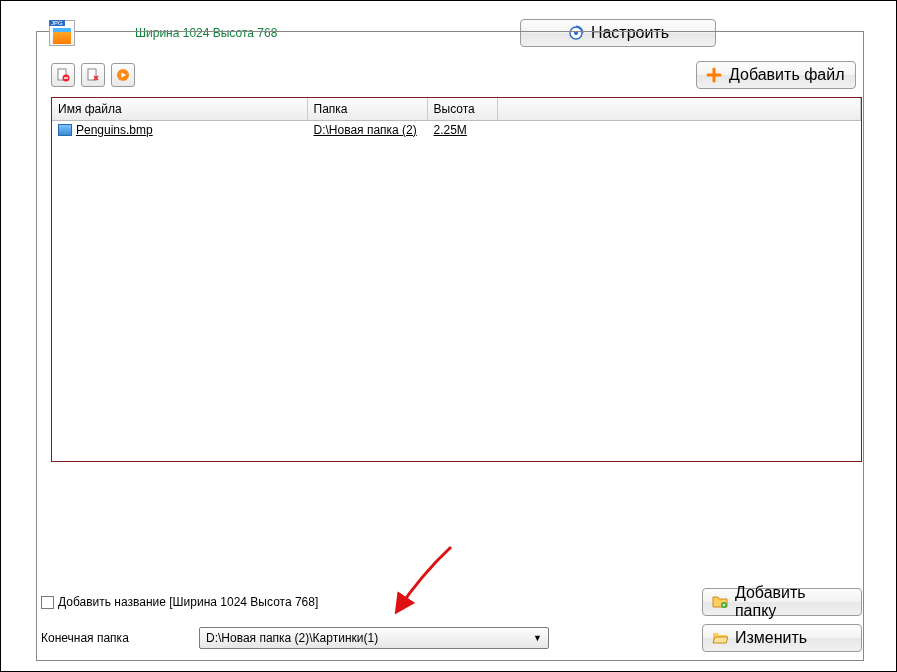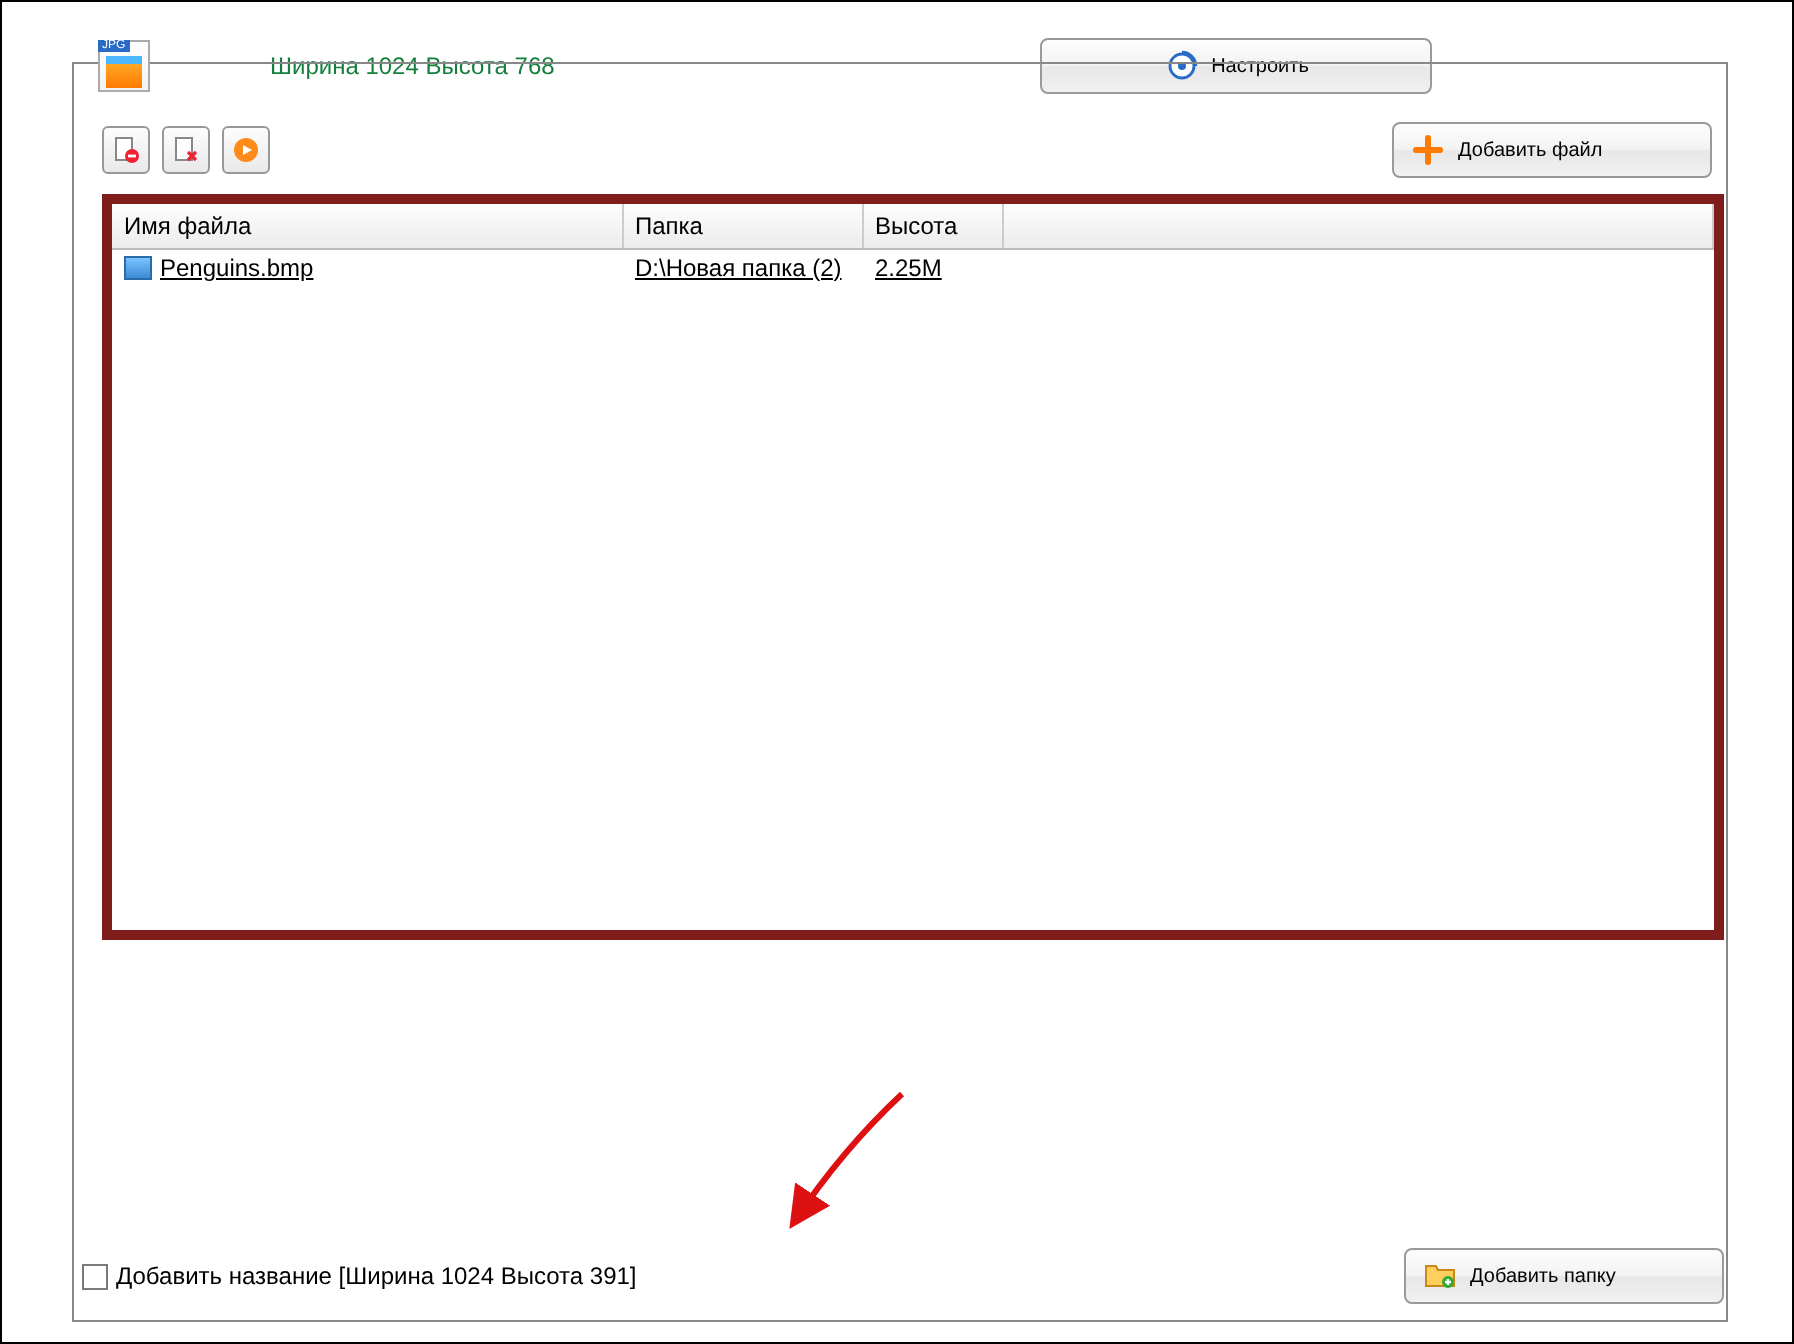--- a/index.html
+++ b/index.html
@@ -77,21 +77,21 @@
 }
 .dim-label { font-size:12px; color:#15803d; margin-left:48px; }
 .flex-spacer { flex:1; }
 .btn {
   height: 28px;
   border: 1px solid #9a9a9a;
   border-radius: 4px;
   background: linear-gradient(#fdfdfd 0%, #f3f3f3 48%, #e7e7e7 52%, #f1f1f1 100%);
   display:flex; align-items:center; justify-content:center;
   gap:6px; cursor:pointer;
-  font-size:10px; color:#000;
+  font-size:16px; color:#000;
   padding: 0 10px;
 }
 .btn.wide { width: 196px; }
 .btn.xwide { width: 160px; justify-content:flex-start; padding-left:8px; }
 .btn .icon-slot { width:18px; height:18px; display:flex; align-items:center; justify-content:center; }
 .ok-highlight {
   border: 3px solid #dd2222;
   border-radius: 10px;
   padding: 3px;
   display:inline-block;
@@ -106,21 +106,21 @@
 .icon-btn {
   width:24px; height:24px;
   border:1px solid #999; border-radius:3px;
   background: linear-gradient(#fdfdfd,#e9e9e9);
   display:flex; align-items:center; justify-content:center;
   cursor:pointer; margin-right:6px;
 }
 
 .file-table-wrap {
   margin: 0 24px 0 40px;
-  border: 5px solid #7f1d1d;
+  border: 1px solid #7f1d1d;
 }
 .file-table { width:100%; border-collapse:collapse; table-layout:fixed; }
 .file-table th {
   text-align:left; font-weight:normal;
   font-size:12px; color:#000;
   background: linear-gradient(#fdfdfd,#ececec);
   border-right:1px solid #ccc;
   border-bottom:1px solid #bbb;
   height:22px; padding:0 6px;
 }
@@ -261,29 +261,46 @@
         <path d="M0 0 L10 5 L0 10 Z" fill="#dd1111"></path>
       </marker>
     </defs>
     <path d="M110 2 Q 80 30 56 66" stroke="#dd1111" stroke-width="3" fill="none" marker-end="url(#ah)"></path>
   </svg>
 
   <div class="bottom-area">
     <div class="row-b">
       <label style="display:flex; align-items:center;">
         <span class="checkbox"></span>
-        <span>Добавить название [Ширина 1024 Высота 391]</span>
+        <span>Добавить название [Ширина 1024 Высота 768]</span>
       </label>
       <div class="flex-spacer"></div>
       <div class="btn xwide">
         <span class="icon-slot">
           <svg width="16" height="16" viewBox="0 0 16 16">
               <path d="M1 5 L1 13 L15 13 L15 5 L7 5 L6 3 L1 3 Z" fill="#ffcf5e" stroke="#c78a1a"></path>
               <circle cx="12" cy="11" r="3" fill="#3a3"></circle>
               <path d="M12 9.5 L12 12.5 M10.5 11 L13.5 11" stroke="#fff" stroke-width="1.2"></path>
             </svg>
         </span>
         <span>Добавить папку</span>
       </div>
     </div>
+    <div class="row-b">
+      <span style="width:148px;">Конечная папка</span>
+      <div class="combo">
+        <span>D:\Новая папка (2)\Картинки(1)</span>
+        <span class="arrow">▼</span>
+      </div>
+      <div class="flex-spacer"></div>
+      <div class="btn xwide">
+        <span class="icon-slot">
+          <svg width="16" height="16" viewBox="0 0 16 16">
+              <path d="M1 5 L1 13 L15 13 L15 5 L7 5 L6 3 L1 3 Z" fill="#ffcf5e" stroke="った#c78a1a"></path>
+              <path d="M3 7 L16 7 L14 13 L1 13 Z" fill="#ffe39a" stroke="#c78a1a"></path>
+            </svg>
+        </span>
+        <span>Изменить</span>
+      </div>
+    </div>
   </div>
 
 </div>
 
 </body></html>

